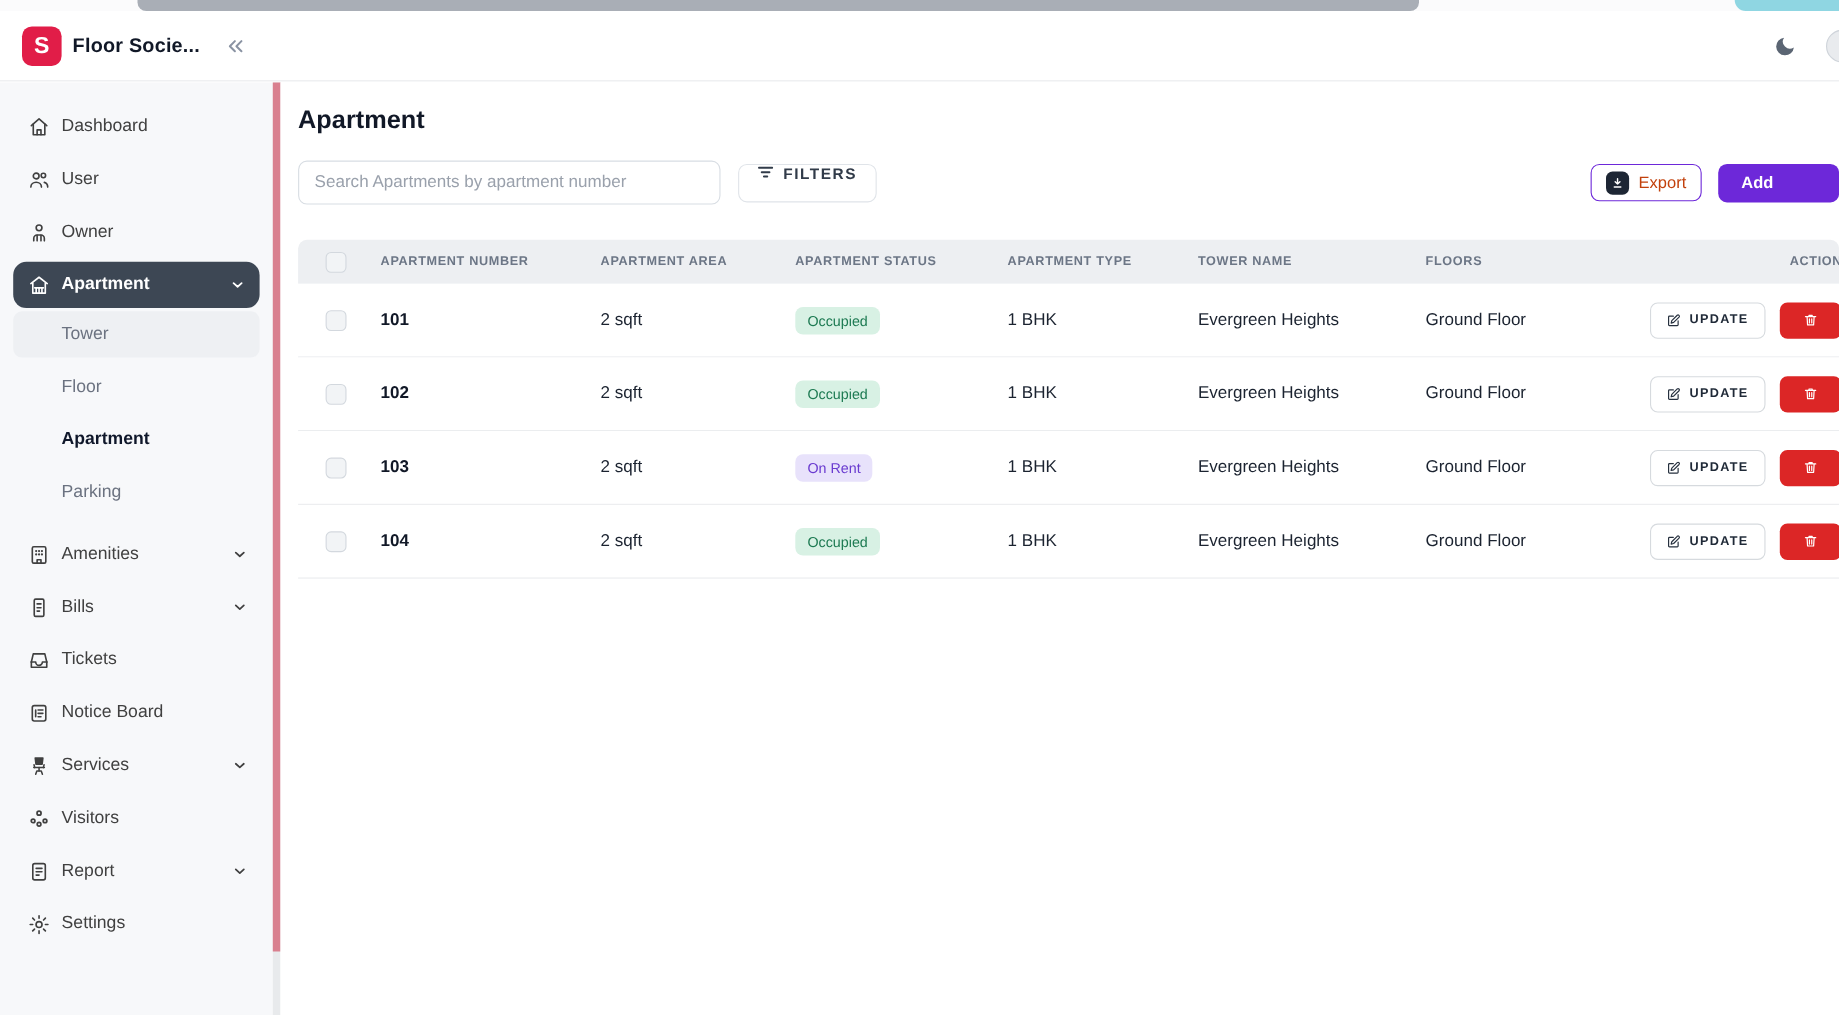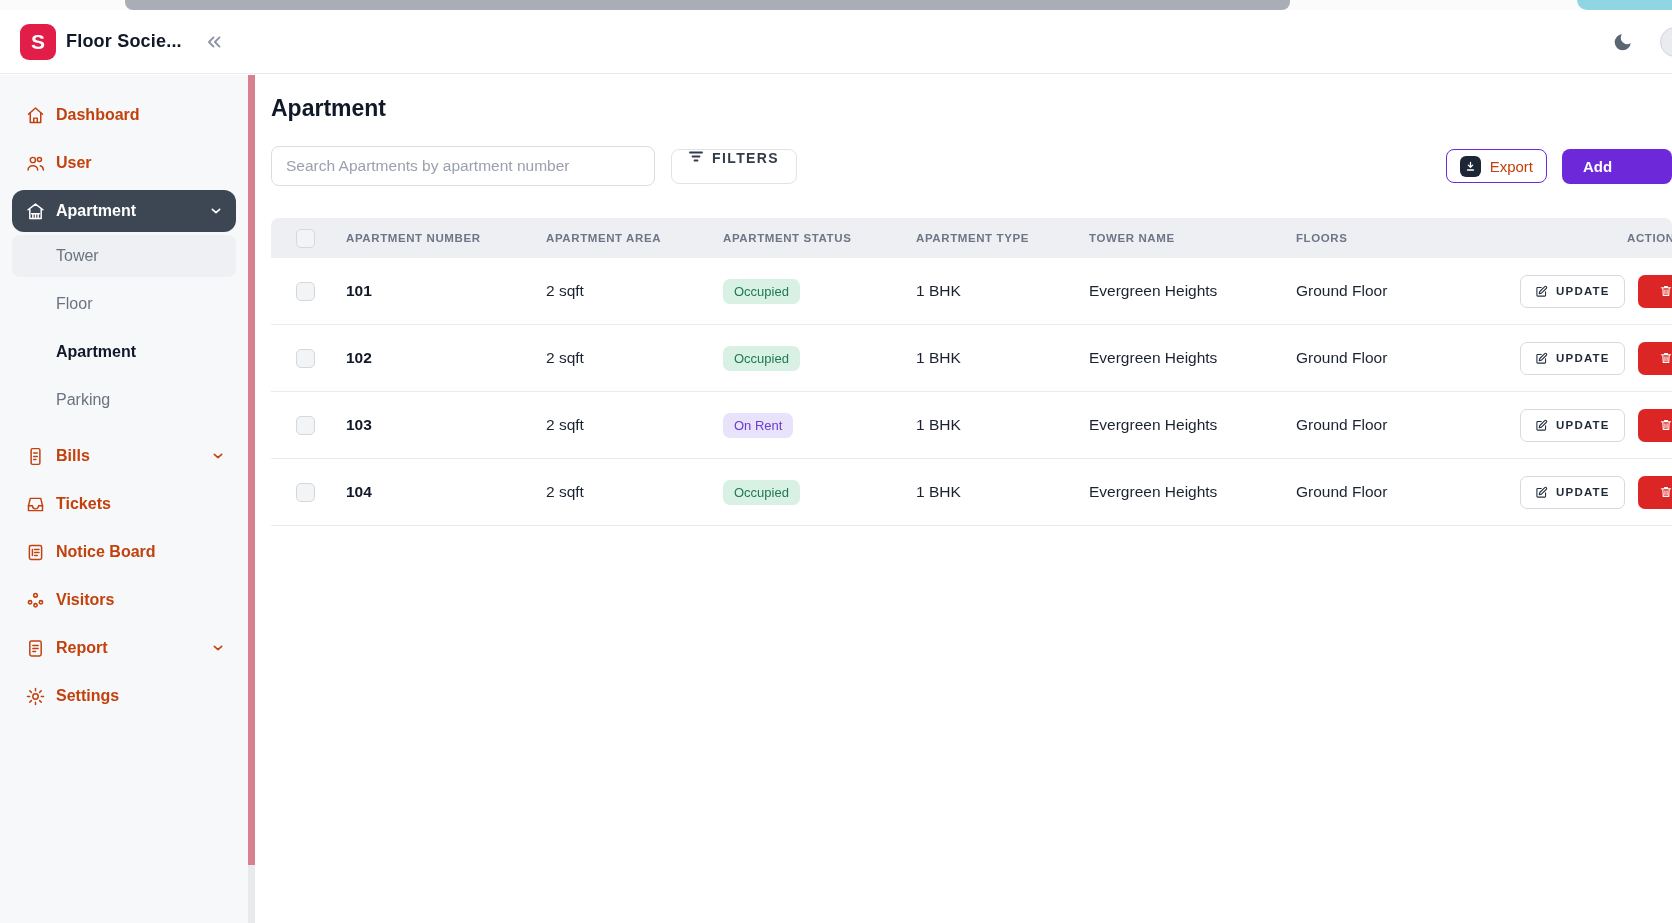--- a/index.html
+++ b/index.html
@@ -23,21 +23,21 @@
   .theme-toggle { width:30px; height:30px; display:flex; align-items:center; justify-content:center; cursor:pointer; }
   .avatar { width:30px; height:30px; margin-left:22px; margin-right:-18px; border-radius:50%;
             background:#e9ebee; border:1px solid #cfd4da; }
 
   
   .sidebar { position:absolute; top:75px; left:0; width:248px; height:848px; background:#f7f8fa; padding-top:16px; overflow:hidden; }
   .side-scrollbar { position:absolute; top:75px; left:248px; width:7px; height:848px; background:#e8eaec; }
   .side-scrollbar .thumb { position:absolute; top:0; left:0; width:7px; height:790px; background:#d9808f; }
 
   .nav-item { height:48px; display:flex; align-items:center; padding:0 22px 0 24px; gap:10px;
-              color:#c2410c; font-size:16px; font-weight:700; cursor:pointer; }
+              color:#404040; font-size:16px; font-weight:400; cursor:pointer; }
   .nav-item .ic { width:22px; height:22px; display:flex; align-items:center; justify-content:center; flex:0 0 22px; }
   .nav-item .lbl { flex:1; }
   .nav-item .chev { width:16px; height:16px; display:flex; align-items:center; }
   .nav-item.active { background:#3d4754; color:#fff; margin:3px 12px; height:42px; padding:0 12px 0 12px; border-radius:12px; font-weight:700; }
 
   .sub-item { height:48px; display:flex; align-items:center; padding-left:56px; font-size:16px; color:#6b7280; cursor:pointer; }
   .sub-item.hovered { background:#eef0f3; border-radius:8px; margin:3px 12px; height:42px; padding-left:44px; }
   .sub-item.current { color:#0f172a; font-weight:700; }
   .nav-spacer { height:8px; }
 
@@ -69,21 +69,21 @@
   .td-number { font-weight:700; color:#111827; }
   .cb { width:19px; height:19px; margin-left:25px; border:1.5px solid #d3d8de; border-radius:5px; background:#f2f4f6; cursor:pointer; }
 
   [data-name="status-badge"] { display:inline-block; padding:5px 11px; border-radius:7px; font-size:13px; }
   .badge-occupied { background:#d8f1e4; color:#1d7a52; }
   .badge-onrent  { background:#e8e2fb; color:#6a3bd0; }
 
   .td-action { display:flex; align-items:center; }
   .update-btn { height:33px; padding:0 14px; background:#fff; border:1px solid #d6dade; border-radius:7px;
                 display:flex; align-items:center; gap:8px; font-size:11.5px; font-weight:700; letter-spacing:1.2px;
-                color:#1f2937; cursor:pointer;margin-left:20px; }
+                color:#1f2937; cursor:pointer; }
   .delete-btn { margin-left:13px; width:56px; height:33px; background:#dc2626; border:none; border-radius:7px;
                 display:flex; align-items:center; justify-content:center; cursor:pointer; flex:0 0 56px; }
 
   svg { display:block; }
 </style>
 </head>
 <body>
 
 <div class="screen" data-name="app-screen">
 
@@ -134,20 +134,30 @@
         <svg width="21" height="21" viewBox="0 0 24 24" fill="none" stroke="currentColor" stroke-width="1.7" stroke-linecap="round" stroke-linejoin="round">
             <circle cx="9" cy="8" r="3"></circle>
             <path d="M3.5 19.5c0-3 2.5-5 5.5-5s5.5 2 5.5 5"></path>
             <circle cx="16.5" cy="7.5" r="2.3"></circle>
             <path d="M17.5 14.6c2 .5 3.5 2.4 3.5 4.9"></path>
           </svg>
       </span>
       <span class="lbl" data-name="sidebar-item-label">User</span>
     </div>
 
+    <div class="nav-item" data-name="sidebar-item-owner">
+      <span class="ic" data-name="person-icon">
+        <svg width="21" height="21" viewBox="0 0 24 24" fill="none" stroke="currentColor" stroke-width="1.7" stroke-linecap="round" stroke-linejoin="round">
+            <circle cx="12" cy="7" r="3"></circle>
+            <path d="M6.5 20.5v-2.5a3.5 3.5 0 0 1 3.5-3.5h4a3.5 3.5 0 0 1 3.5 3.5v2.5"></path>
+            <path d="M10 14.8v5.7M14 14.8v5.7"></path>
+          </svg>
+      </span>
+      <span class="lbl" data-name="sidebar-item-label">Owner</span>
+    </div>
 
 
     <div class="nav-item active" data-name="sidebar-item-apartment">
       <span class="ic" data-name="apartment-house-icon">
         <svg width="21" height="21" viewBox="0 0 24 24" fill="none" stroke="currentColor" stroke-width="1.7" stroke-linecap="round" stroke-linejoin="round">
             <path d="M3.5 10 12 3.5 20.5 10"></path>
             <path d="M5.5 9.5V20h13V9.5"></path>
             <path d="M7.5 14.5h9"></path>
             <path d="M9 20v-5.5M12 20v-5.5M15 20v-5.5"></path>
           </svg>
@@ -168,20 +178,35 @@
     </div>
     <div class="sub-item current" data-name="submenu-item-apartment">
       <span data-name="submenu-item-label">Apartment</span>
     </div>
     <div class="sub-item" data-name="submenu-item-parking">
       <span data-name="submenu-item-label">Parking</span>
     </div>
 
     <div class="nav-spacer" data-name="nav-spacer"></div>
 
+    <div class="nav-item" data-name="sidebar-item-amenities">
+      <span class="ic" data-name="building-dots-icon">
+        <svg width="21" height="21" viewBox="0 0 24 24" fill="none" stroke="currentColor" stroke-width="1.7" stroke-linecap="round" stroke-linejoin="round">
+            <rect x="5" y="3.5" width="14" height="17" rx="1.5"></rect>
+            <path d="M9 8h.01M12 8h.01M15 8h.01M9 11.5h.01M12 11.5h.01M15 11.5h.01" stroke-width="2.3"></path>
+            <path d="M10 20.5v-3.5h4v3.5"></path>
+          </svg>
+      </span>
+      <span class="lbl" data-name="sidebar-item-label">Amenities</span>
+      <span class="chev" data-name="chevron-down-icon">
+        <svg width="16" height="16" viewBox="0 0 24 24" fill="none" stroke="currentColor" stroke-width="2.4" stroke-linecap="round" stroke-linejoin="round">
+            <path d="M6.5 9.5 12 14.5l5.5-5"></path>
+          </svg>
+      </span>
+    </div>
 
     <div class="nav-item" data-name="sidebar-item-bills">
       <span class="ic" data-name="receipt-icon">
         <svg width="21" height="21" viewBox="0 0 24 24" fill="none" stroke="currentColor" stroke-width="1.7" stroke-linecap="round" stroke-linejoin="round">
             <rect x="7" y="3" width="10" height="18" rx="1.5"></rect>
             <path d="M10 8h4M10 12h4M10 15.5h2.5"></path>
           </svg>
       </span>
       <span class="lbl" data-name="sidebar-item-label">Bills</span>
       <span class="chev" data-name="chevron-down-icon">
@@ -206,20 +231,37 @@
       <span class="ic" data-name="notice-board-icon">
         <svg width="21" height="21" viewBox="0 0 24 24" fill="none" stroke="currentColor" stroke-width="1.7" stroke-linecap="round" stroke-linejoin="round">
             <rect x="5" y="4" width="14" height="16" rx="2"></rect>
             <path d="M8.5 8.5v7"></path>
             <path d="M11 8.5h5M11 12h5M11 15.5h3"></path>
           </svg>
       </span>
       <span class="lbl" data-name="sidebar-item-label">Notice Board</span>
     </div>
 
+    <div class="nav-item" data-name="sidebar-item-services">
+      <span class="ic" data-name="chair-icon">
+        <svg width="21" height="21" viewBox="0 0 24 24" fill="currentColor" stroke="currentColor" stroke-width="1.6" stroke-linecap="round" stroke-linejoin="round">
+            <path d="M8 3.5h8l-.8 6.5H8.8z"></path>
+            <path d="M6.5 13.5h11" fill="none"></path>
+            <path d="M12 13.5V17" fill="none"></path>
+            <path d="M8.5 20.5l1.2-3.5h4.6l1.2 3.5" fill="none"></path>
+            <path d="M6.8 10.5l.7 3M17.2 10.5l-.7 3" fill="none"></path>
+          </svg>
+      </span>
+      <span class="lbl" data-name="sidebar-item-label">Services</span>
+      <span class="chev" data-name="chevron-down-icon">
+        <svg width="16" height="16" viewBox="0 0 24 24" fill="none" stroke="currentColor" stroke-width="2.4" stroke-linecap="round" stroke-linejoin="round">
+            <path d="M6.5 9.5 12 14.5l5.5-5"></path>
+          </svg>
+      </span>
+    </div>
 
     <div class="nav-item" data-name="sidebar-item-visitors">
       <span class="ic" data-name="people-group-icon">
         <svg width="21" height="21" viewBox="0 0 24 24" fill="none" stroke="currentColor" stroke-width="1.8" stroke-linecap="round" stroke-linejoin="round">
             <circle cx="12" cy="6" r="2.1"></circle>
             <circle cx="5.8" cy="14" r="1.9"></circle>
             <circle cx="12" cy="17.5" r="1.9"></circle>
             <circle cx="18.2" cy="14" r="1.9"></circle>
           </svg>
       </span>

